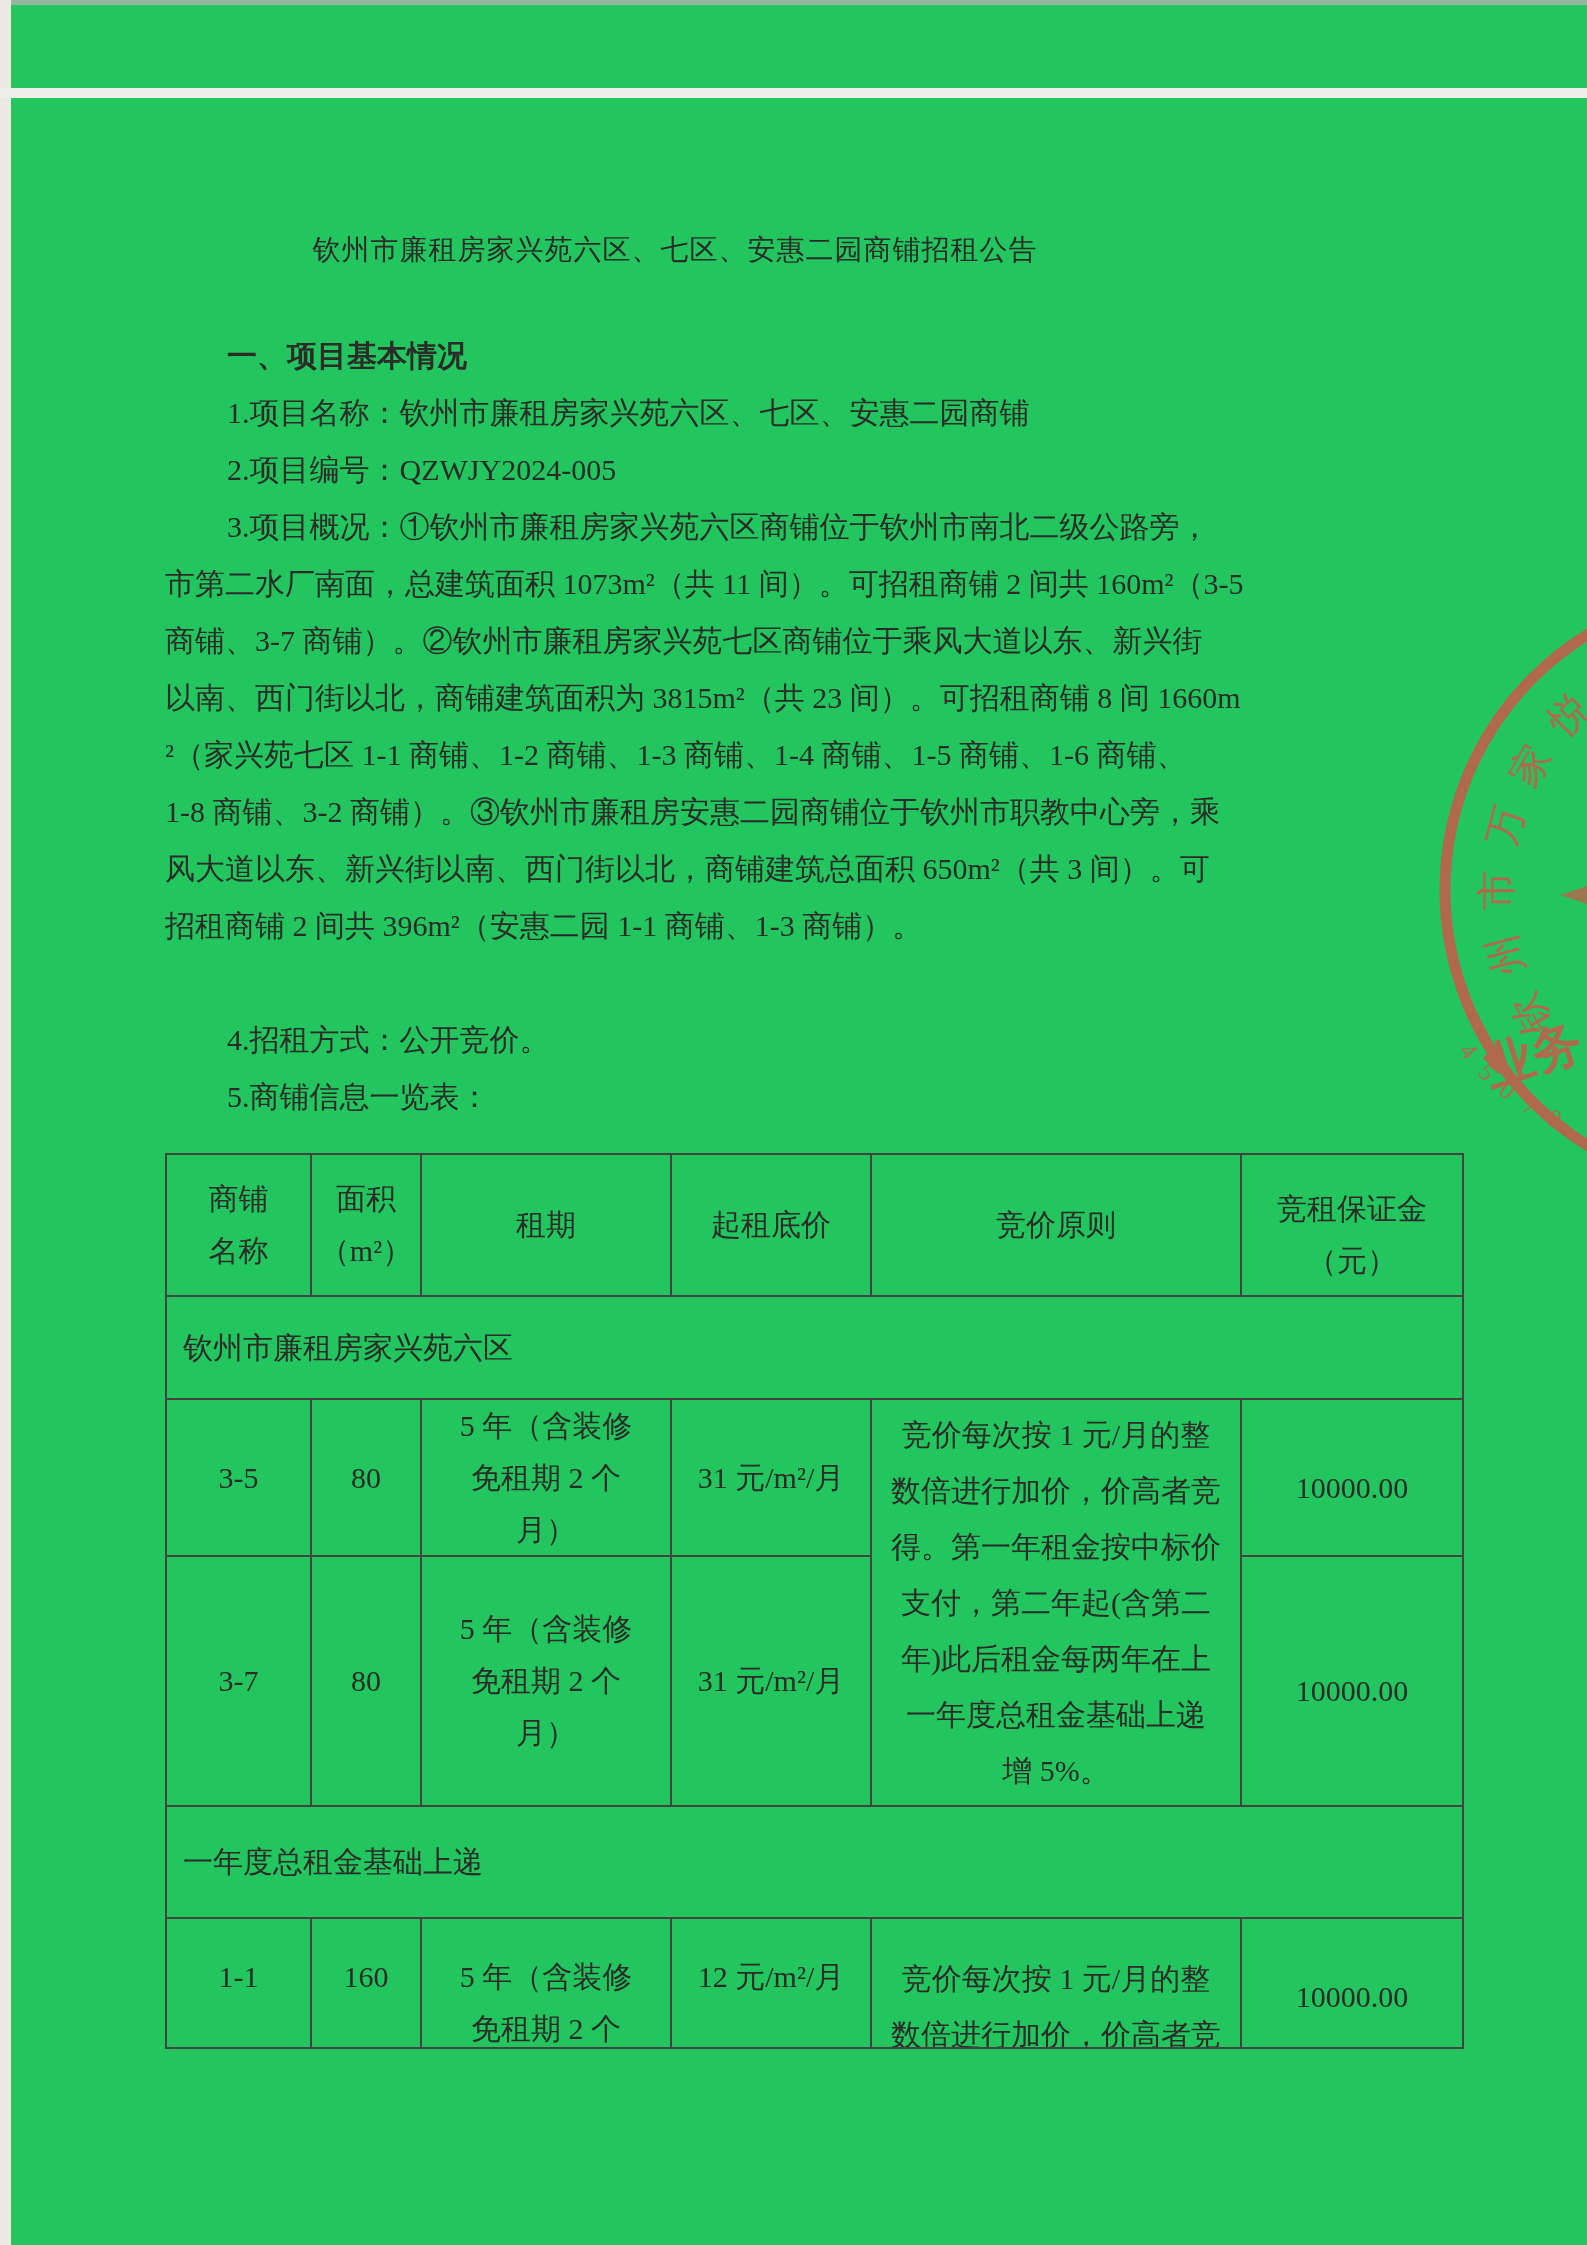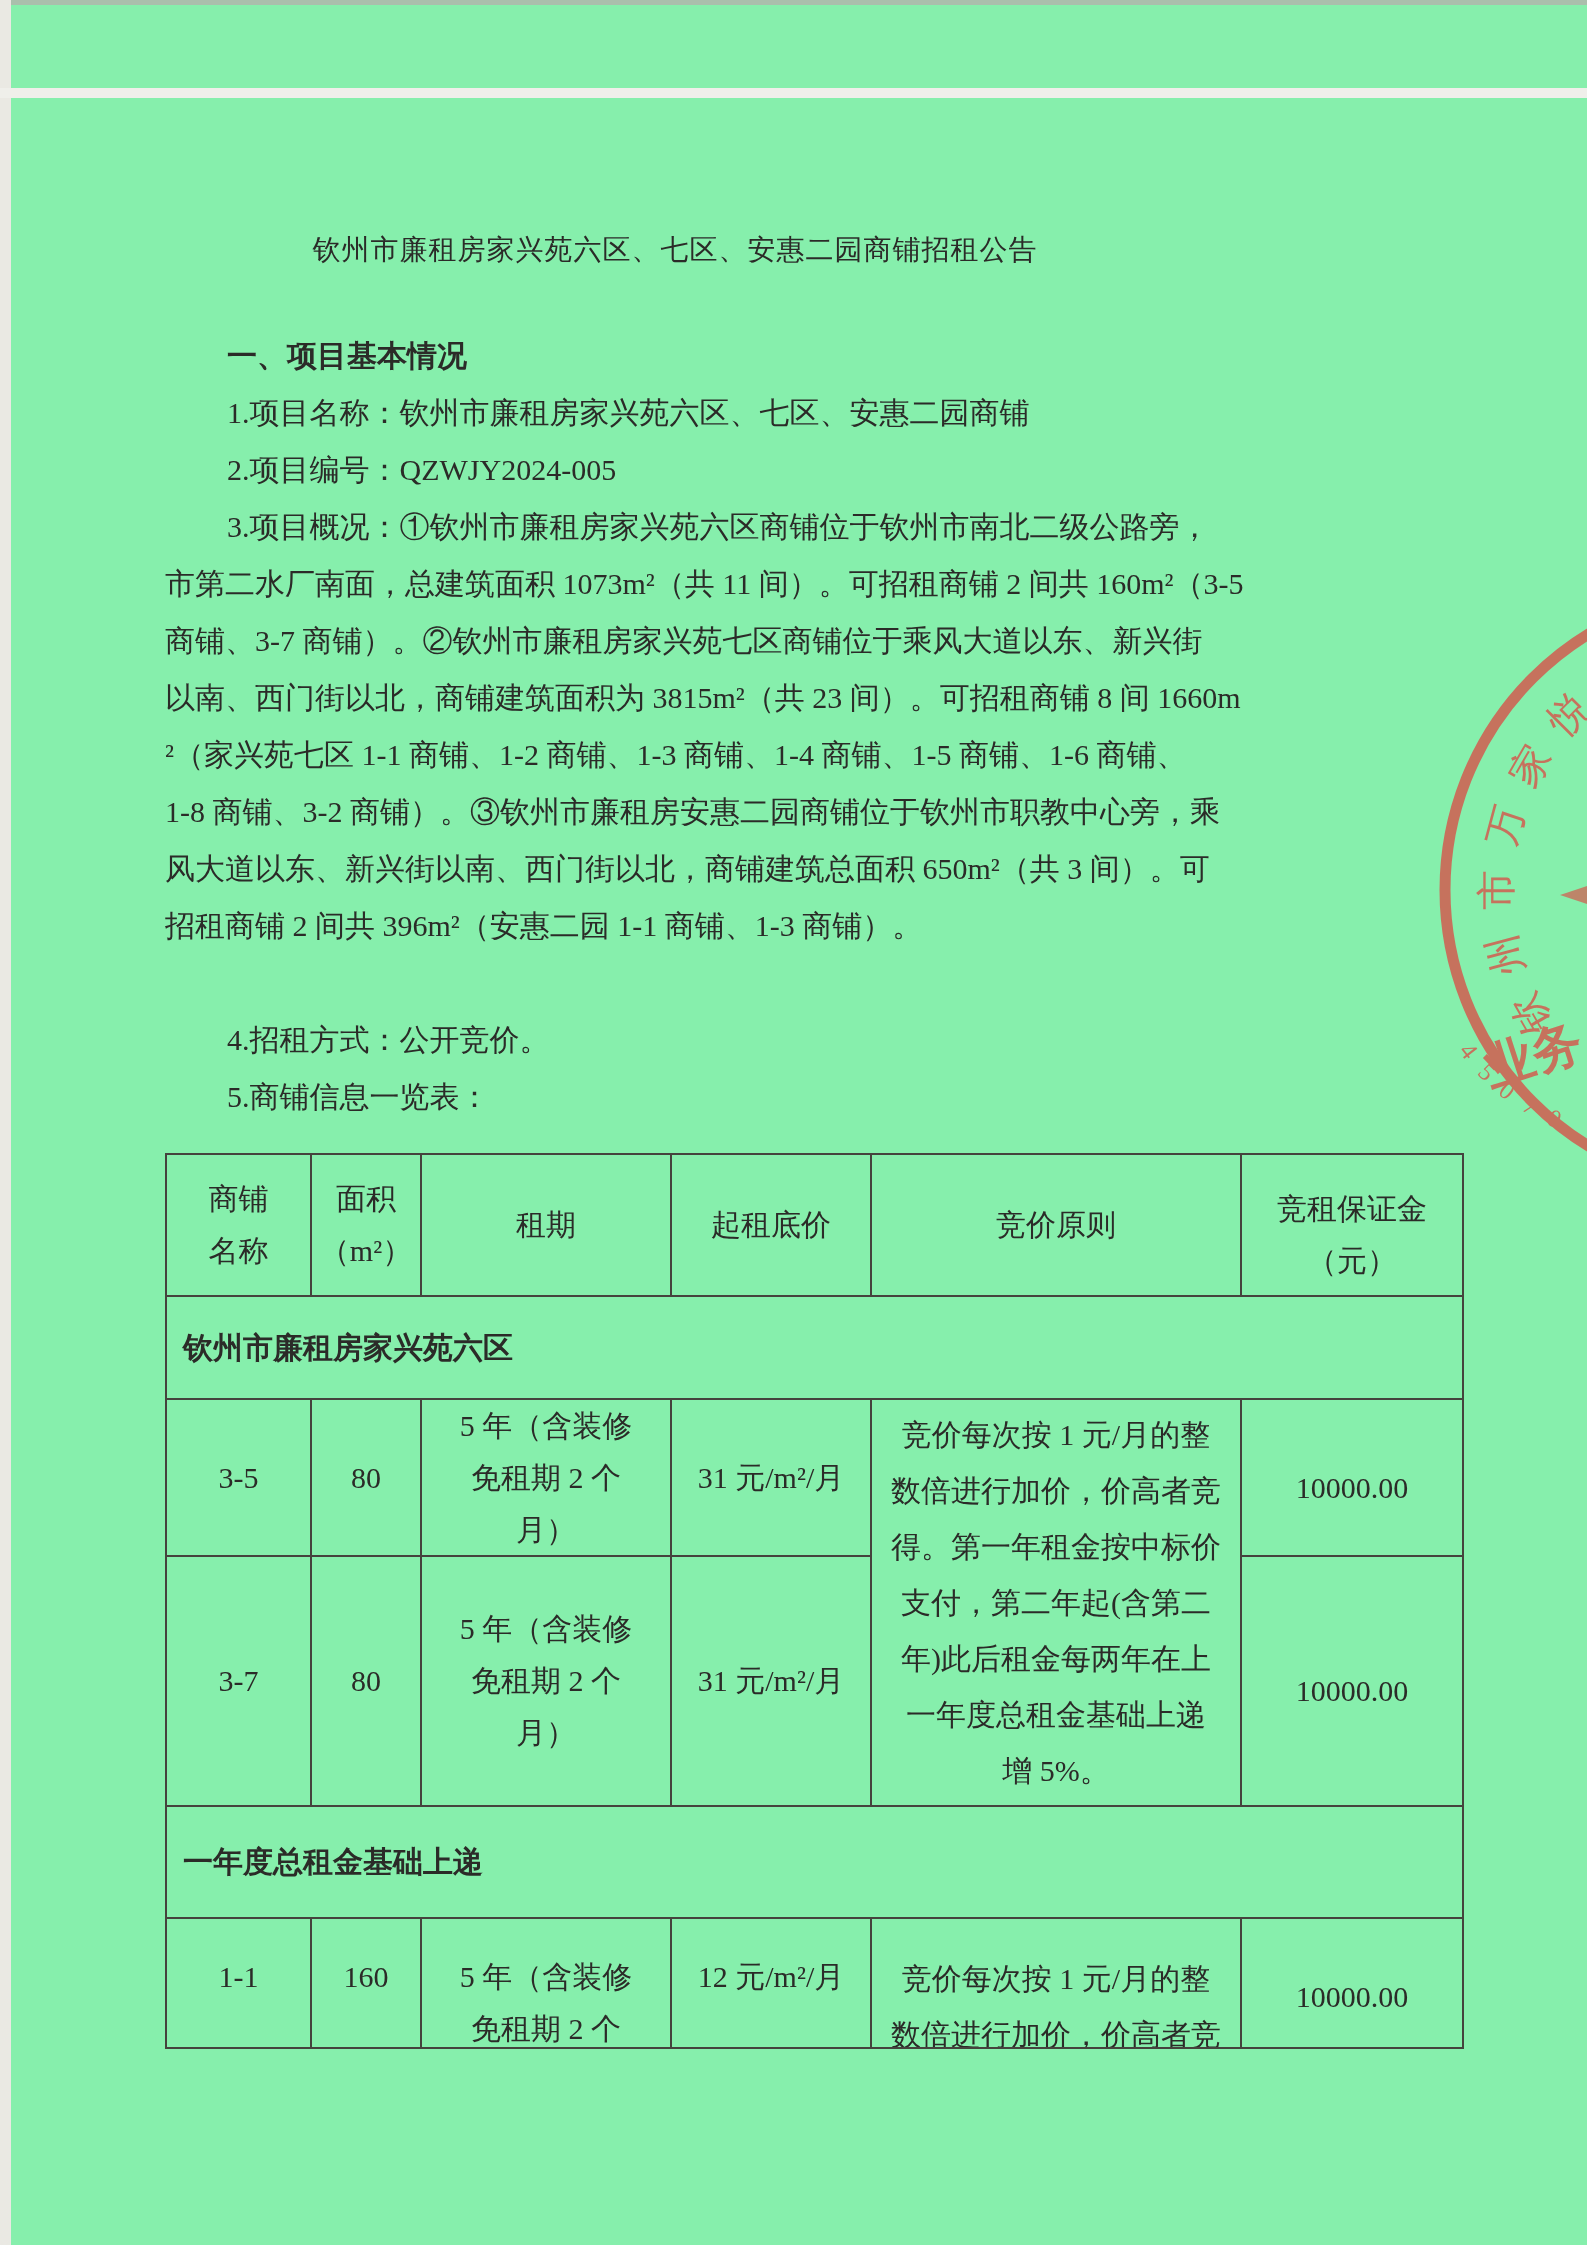--- a/index.html
+++ b/index.html
@@ -1,21 +1,21 @@
 <!DOCTYPE html>
 <html><head>
 <meta charset="utf-8">
 <style>
   * { box-sizing: border-box; margin: 0; padding: 0; }
   html,body { background:#888; }
   .page {
     position: relative;
     width: 1587px; height: 2245px;
     margin: 0 auto;
-    background: #86efac;
+    background: #22c55e;
     overflow: hidden;
     font-family: "Liberation Serif", "DejaVu Serif", serif;
     color: #2b2b28;
   }
   .edge-top    { position:absolute; left:0; top:0; width:1587px; height:5px; background:#b3b3ad; opacity:.8; }
   .edge-left   { position:absolute; left:0; top:0; width:11px; height:2245px; background:#eae9e3; }
   .scan-band   { position:absolute; left:0; top:88px; width:1587px; height:10px; background:#efefea; }
   .title {
     position:absolute; left:165px; top:228px; width:1020px;
     font-size:28px; line-height:44px; text-align:center;
@@ -42,21 +42,21 @@
     border-right:2px solid #45433d;
     border-bottom:2px solid #45433d;
     display:flex; align-items:center; justify-content:center;
     text-align:center; white-space:pre-line; line-height:52px;
     overflow:hidden;
   }
   .cell.lastcol { border-right:none;margin-top:20px; }
   .cell.group {
     grid-column:1 / -1;
     justify-content:flex-start; padding-left:16px;
-    font-weight:bold; border-right:none;
+    font-weight:normal; border-right:none;
   }
   .cell.rule { grid-row:span 2; padding:0 14px; line-height:56px;text-align:center; }
   .cell.cut { align-items:flex-start; padding-top:32px; border-bottom:none; }
   .cell.cut.rule { grid-row:span 1; }
   .seal { position:absolute; left:1380px; top:560px; }
 </style>
 </head>
 <body>
 
 <div class="page">

